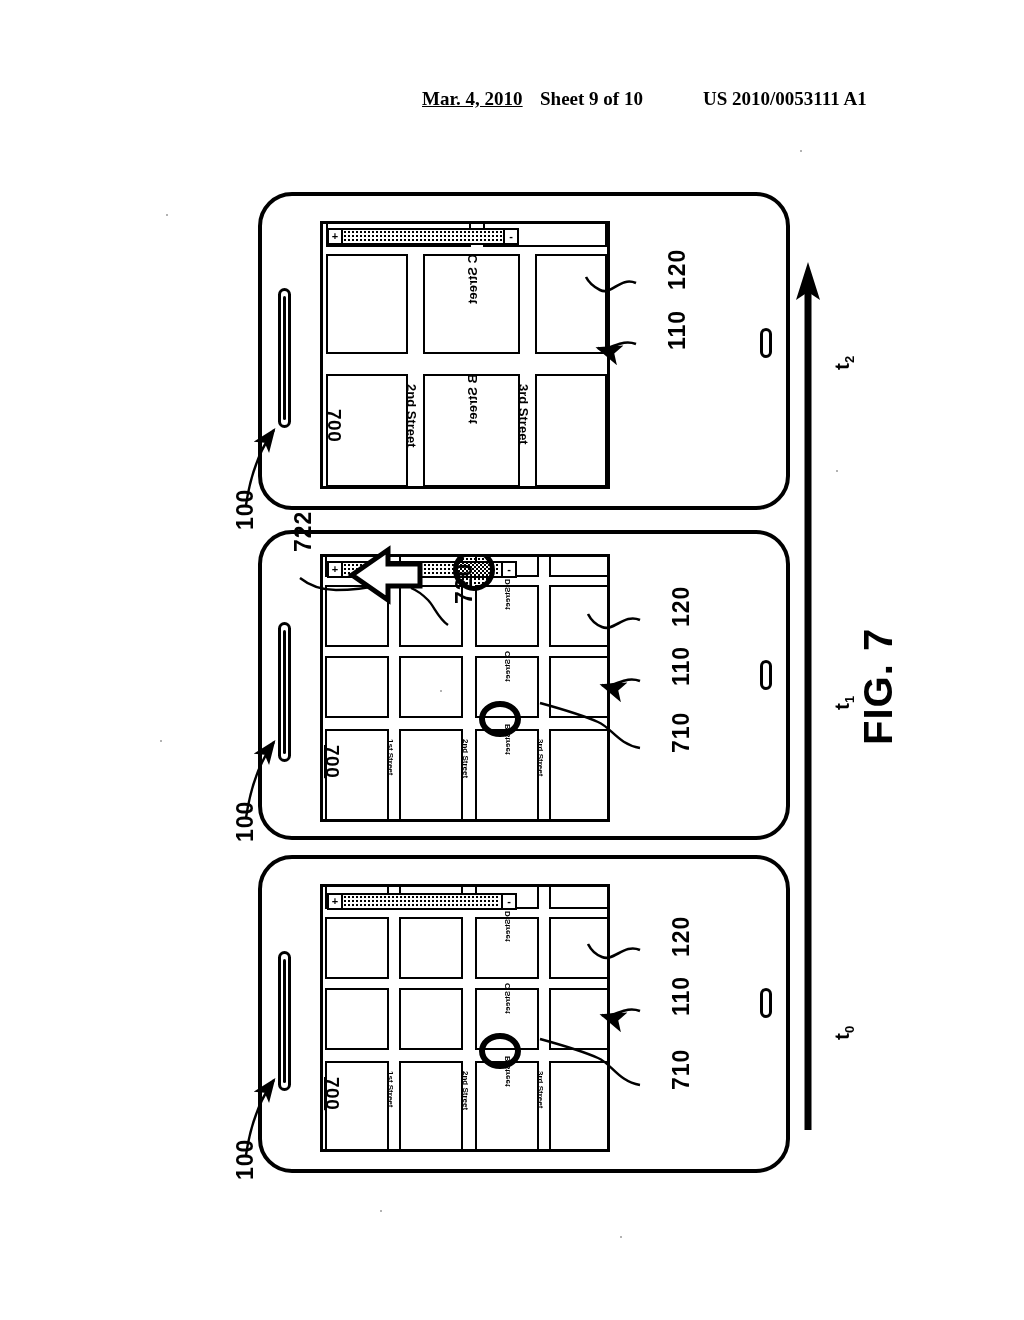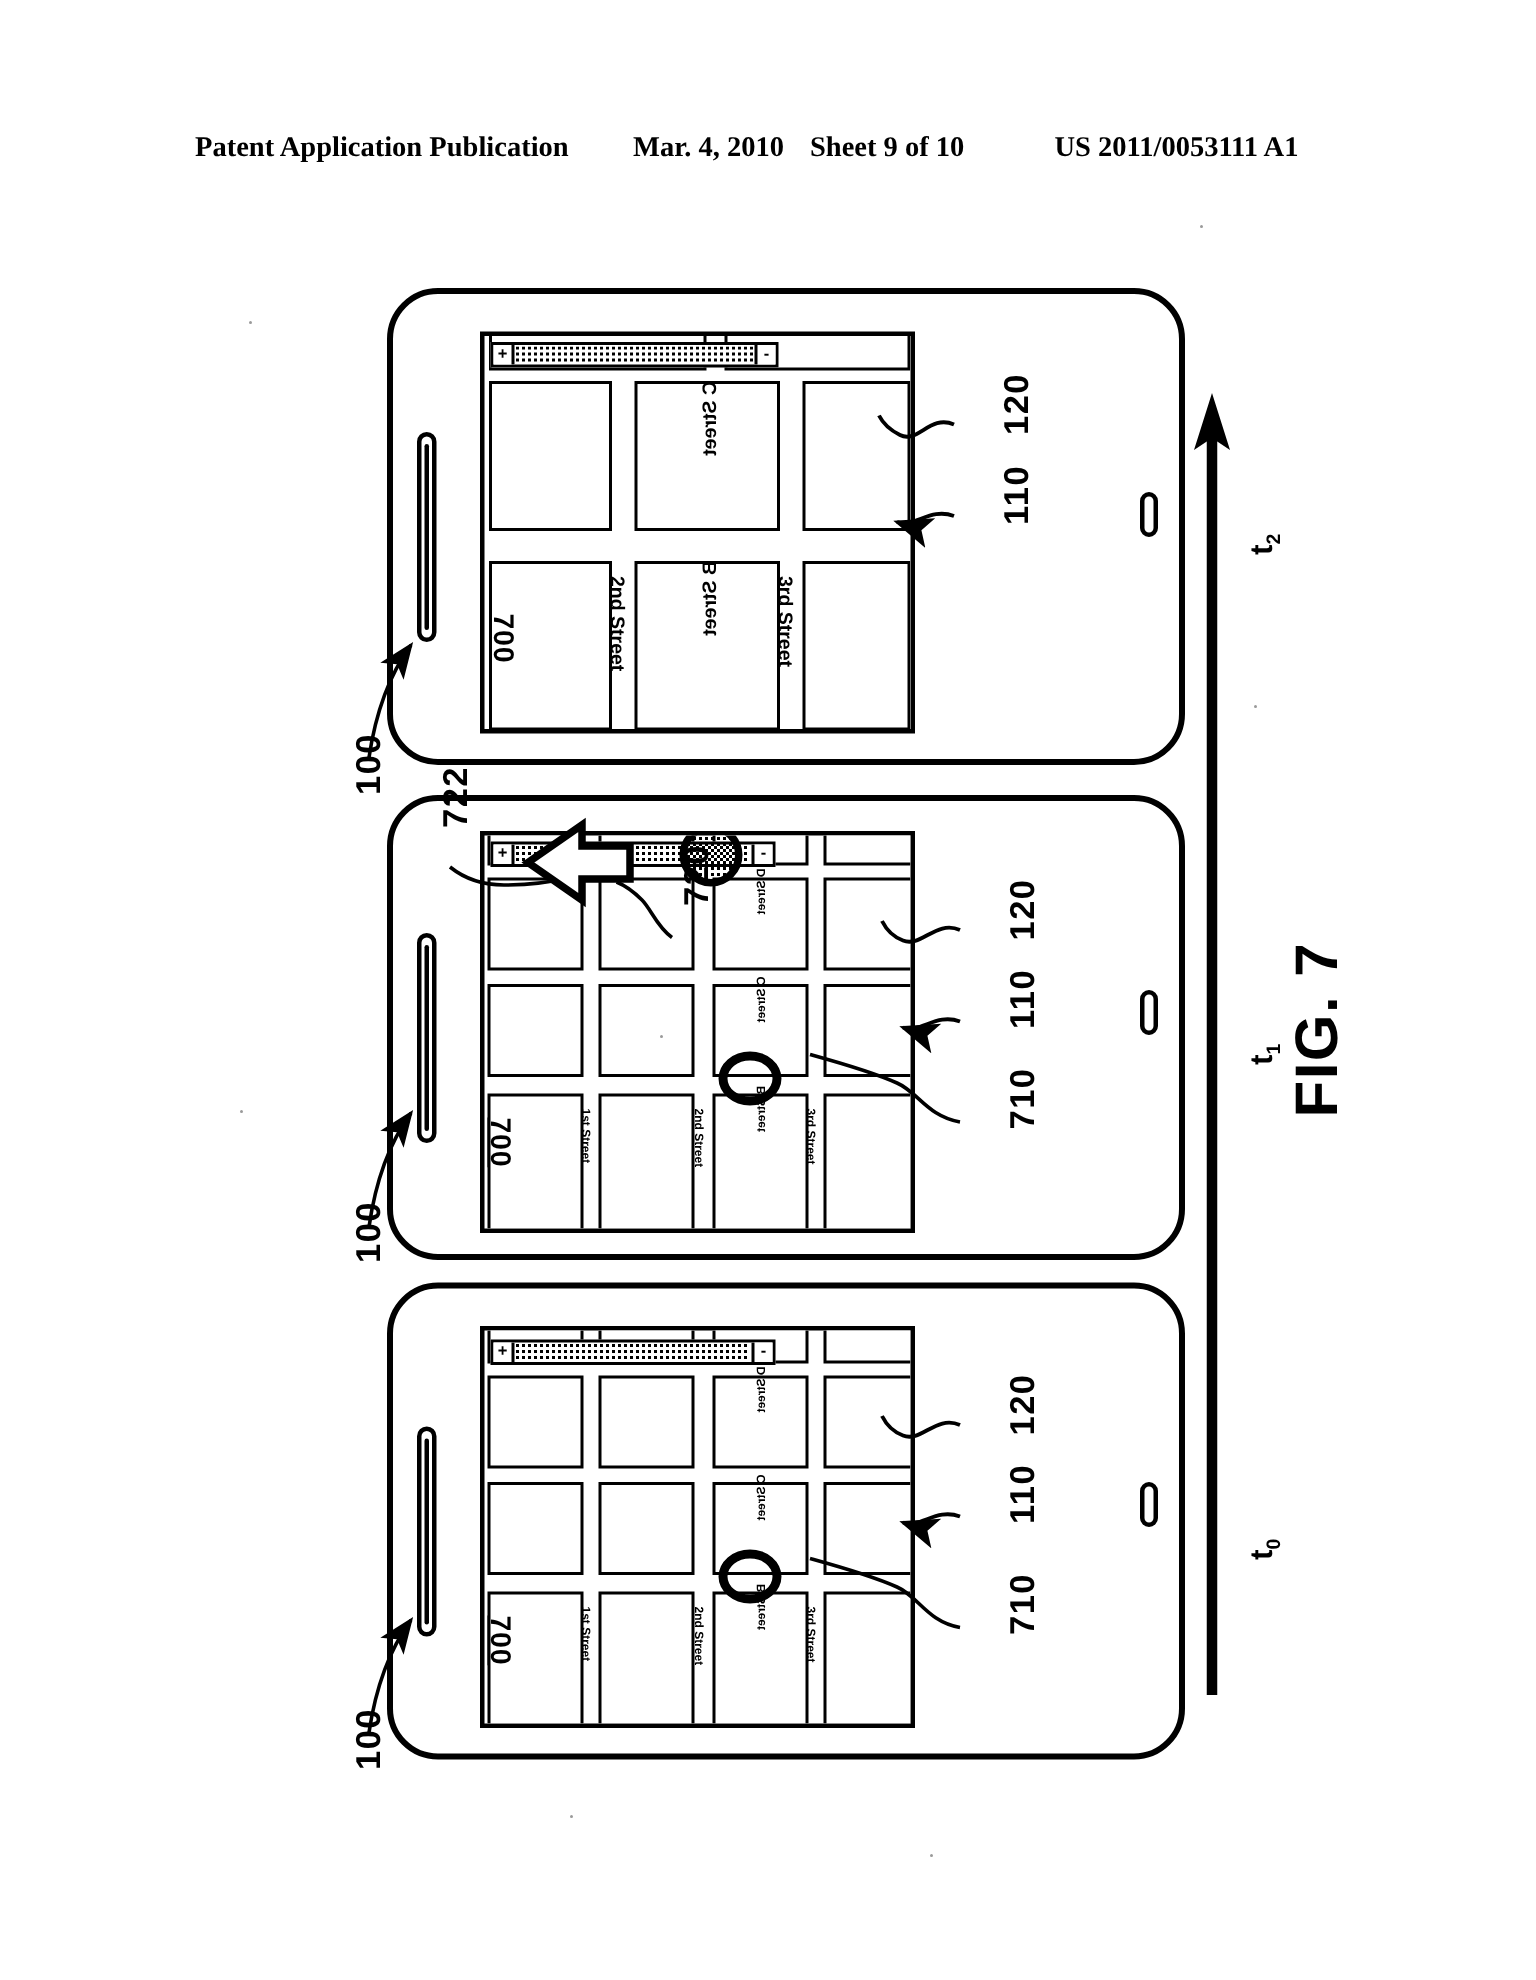--- a/index.html
+++ b/index.html
@@ -4,21 +4,21 @@
 <style>
   html,body{margin:0;padding:0;background:#fff;}
   body{width:1024px;height:1320px;position:relative;
        font-family:"Liberation Serif",serif;color:#000;overflow:hidden;}
 
   
   #hdr{position:absolute;top:88px;left:0;width:1024px;height:26px;}
   #hdr span{position:absolute;font-family:"Liberation Serif",serif;
             font-weight:bold;font-size:19px;white-space:nowrap;top:0;}
   #h-pub{left:130px;}
-  #h-date{left:422px;}
+  #h-date{left:422px;text-decoration:underline;}
   #h-sheet{left:540px;}
   #h-num{left:703px;}
 
   
   #stage{position:absolute;left:0;top:0;width:1024px;height:1320px;}
 
   
   .phone{position:absolute;border:4px solid #000;border-radius:34px;background:#fff;box-sizing:border-box;}
   .phone.p0{left:258px;top:855px;width:532px;height:318px;}
   .phone.p1{left:258px;top:530px;width:532px;height:310px;}
@@ -94,24 +94,23 @@
   #figlabel{position:absolute;left:856px;top:745px;
             font-family:"Liberation Sans",sans-serif;font-weight:bold;font-size:40px;
             transform-origin:0 0;transform:rotate(-90deg);white-space:nowrap;letter-spacing:1px;}
 
   .speck{position:absolute;width:2px;height:2px;background:#9a9a9a;border-radius:50%;}
 </style>
 </head>
 <body>
 
 <div id="hdr">
-  <span id="h-pub">Patent Application Publication</span>
   <span id="h-date">Mar. 4, 2010</span>
   <span id="h-sheet">Sheet 9 of 10</span>
-  <span id="h-num">US 2011/0053111 A1</span>
+  <span id="h-num">US 2010/0053111 A1</span>
 </div>
 
 <div id="stage">
 
   <div class="phone p2">
     <div class="speaker">
         <i></i>
       </div>
     <div class="homebtn"></div>
 

